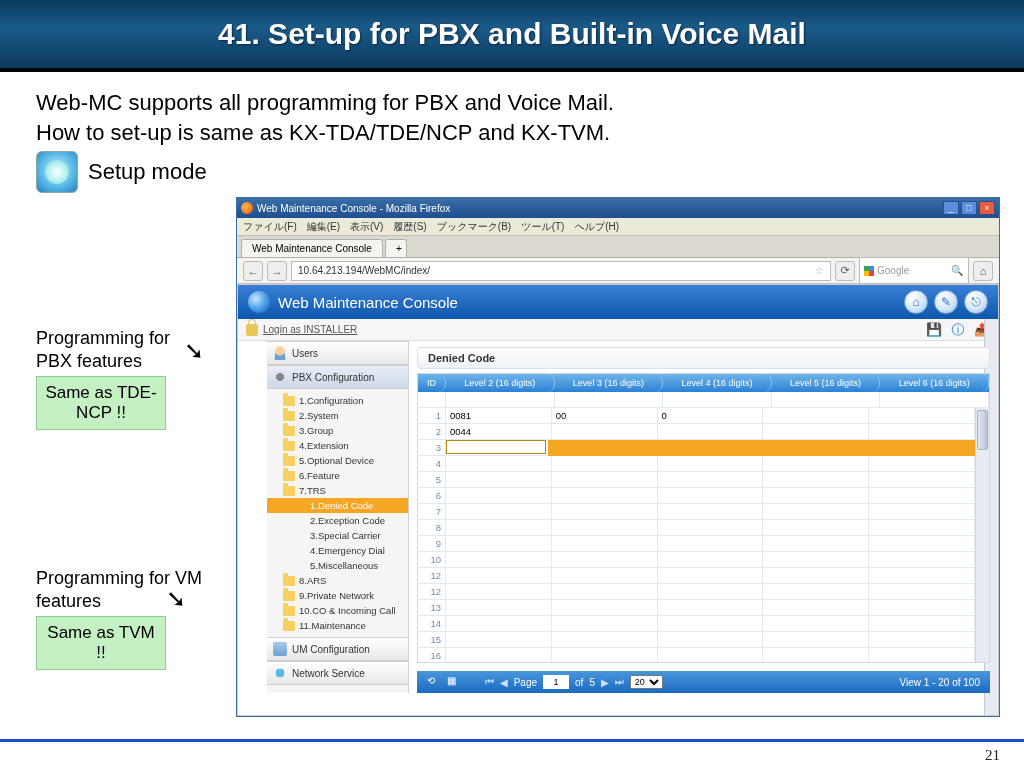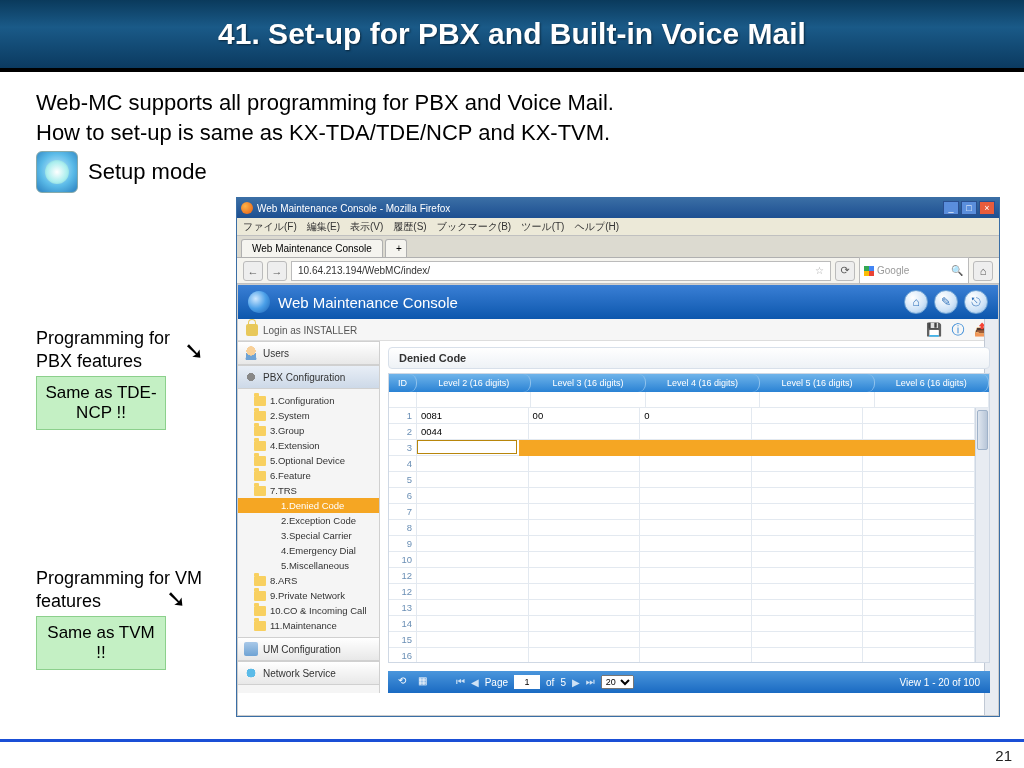--- a/index.html
+++ b/index.html
@@ -44,26 +44,26 @@
 
   .app { position:relative; height: calc(100% - 86px); background:#fff; border:1px solid #ccc; margin:0;}
   .app-header { height:34px; background: linear-gradient(#3a7fd5,#0d57ad); color:#fff; display:flex; align-items:center; padding:0 10px; justify-content:space-between;}
   .app-header-left{display:flex;align-items:center;gap:8px;}
   .globe{width:22px;height:22px;border-radius:50%;background:radial-gradient(circle at 35% 35%,#cfe8ff,#4a9fe8,#1b5fb0);}  
   .app-title{font-size:15px;}
   .hdr-btns{display:flex;gap:6px;}
   .hdr-btn{width:24px;height:24px;border-radius:50%;background:radial-gradient(circle at 35% 30%,#fff,#cfe3f7 60%,#8ab8e4);border:1px solid #6fa3d4;display:flex;align-items:center;justify-content:center;font-size:12px;color:#2a6db8;}
 
   .login-row{height:22px;background:#f6f6f6;border-bottom:1px solid #ddd;display:flex;align-items:center;justify-content:space-between;padding:0 8px;font-size:10px;color:#555;}
-  .login-left{display:flex;align-items:flex-end;gap:5px;}
+  .login-left{display:flex;align-items:flex-start;gap:5px;text-decoration:underline;}
   .lock-ic{width:12px;height:12px;background:#e8c85a;border-radius:2px;position:relative;}
   .lock-ic::before{content:"";position:absolute;top:-5px;left:2px;width:6px;height:6px;border:1.5px solid #e8c85a;border-bottom:none;border-radius:4px 4px 0 0;}
   .tool-ic{width:16px;height:16px;display:inline-flex;align-items:center;justify-content:center;font-size:13px;}
 
-  .app-body { display:flex; height: calc(100% - 56px - 22px); }
+  .app-body { display:flex; height: calc(100% - 56px - 22px); margin-left: 29px; }
 
   .sidebar { width:142px; background:#f5f5f5; border-right:1px solid #d0d0d0; overflow:hidden;}
   .side-sec { background:linear-gradient(#fff,#e8e8e8); border:1px solid #d0d0d0; border-left:none; border-right:none; padding:4px 6px; font-size:10px; color:#333; display:flex; align-items:center; gap:5px;}
   .side-ic{width:14px;height:14px;display:inline-block;}
   .side-ic.user{background:radial-gradient(circle at 50% 35%,#f8d098 40%,transparent 41%),radial-gradient(ellipse at 50% 90%,#6fa3d4 55%,transparent 56%);}  
   .side-ic.gear{background:radial-gradient(circle,#888 40%,transparent 41%);position:relative;}
   .side-ic.um{background:linear-gradient(#a8c8e8,#6fa3d4);border-radius:2px;}
   .side-ic.net{background:radial-gradient(circle,#5bbbe8 45%,transparent 46%);}  
   .folder{width:12px;height:10px;background:#f8d060;border-radius:1px;display:inline-block;position:relative;flex-shrink:0;}
   .folder::before{content:"";position:absolute;top:-3px;left:0;width:5px;height:3px;background:#f8d060;border-radius:1px 1px 0 0;}
@@ -92,21 +92,21 @@
   .pager{height:22px;background:linear-gradient(#4a96dc,#1a6ac2);color:#fff;font-size:10px;display:flex;align-items:center;justify-content:space-between;padding:0 10px;margin:0 8px 0;}
   .pager-left{display:flex;align-items:center;gap:6px;}
   .pager input{width:26px;height:14px;font-size:9px;text-align:center;border:1px solid #fff;}
   .pager select{height:14px;font-size:9px;}
   .pg-btn{color:#cfe2f5;cursor:pointer;}
   .pg-ic{width:14px;height:14px;display:inline-block;}
 
   .app-scroll{position:absolute;right:0;top:34px;bottom:0;width:14px;background:#e8ecf2;border-left:1px solid #c0c8d4;}
 
   .footer-line{position:absolute;left:0;right:0;bottom:26px;height:3px;background:#1a4fd6;}
-  .page-num{position:absolute;right:12px;bottom:4px;font-size:15px;color:#222;}
+  .page-num{position:absolute;right:24px;bottom:4px;font-size:15px;color:#222;font-family:Liberation Serif, serif;}
 
   .c-id{width:28px;} .c-l{flex:1;}
 </style>
 </head>
 <body>
 
 <div class="slide-header">
   <h1>41. Set-up for PBX and Built-in Voice Mail</h1>
 </div>
 

